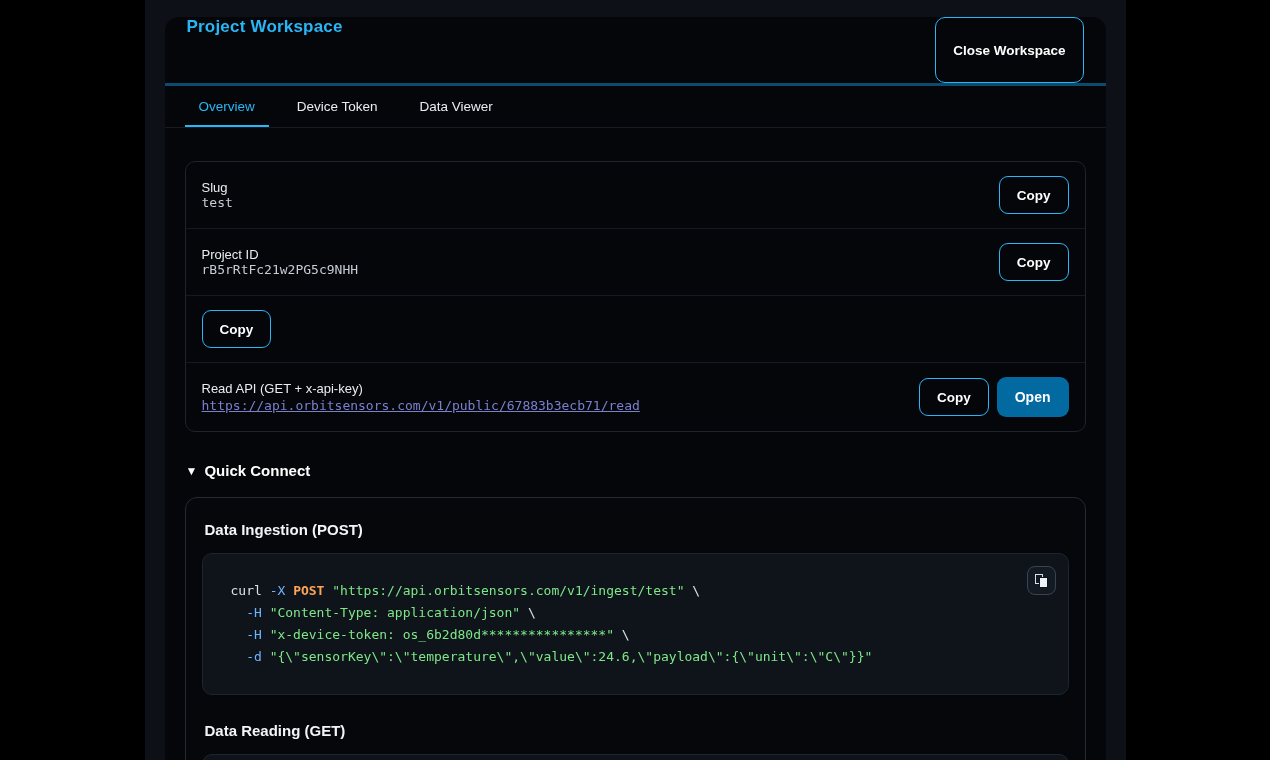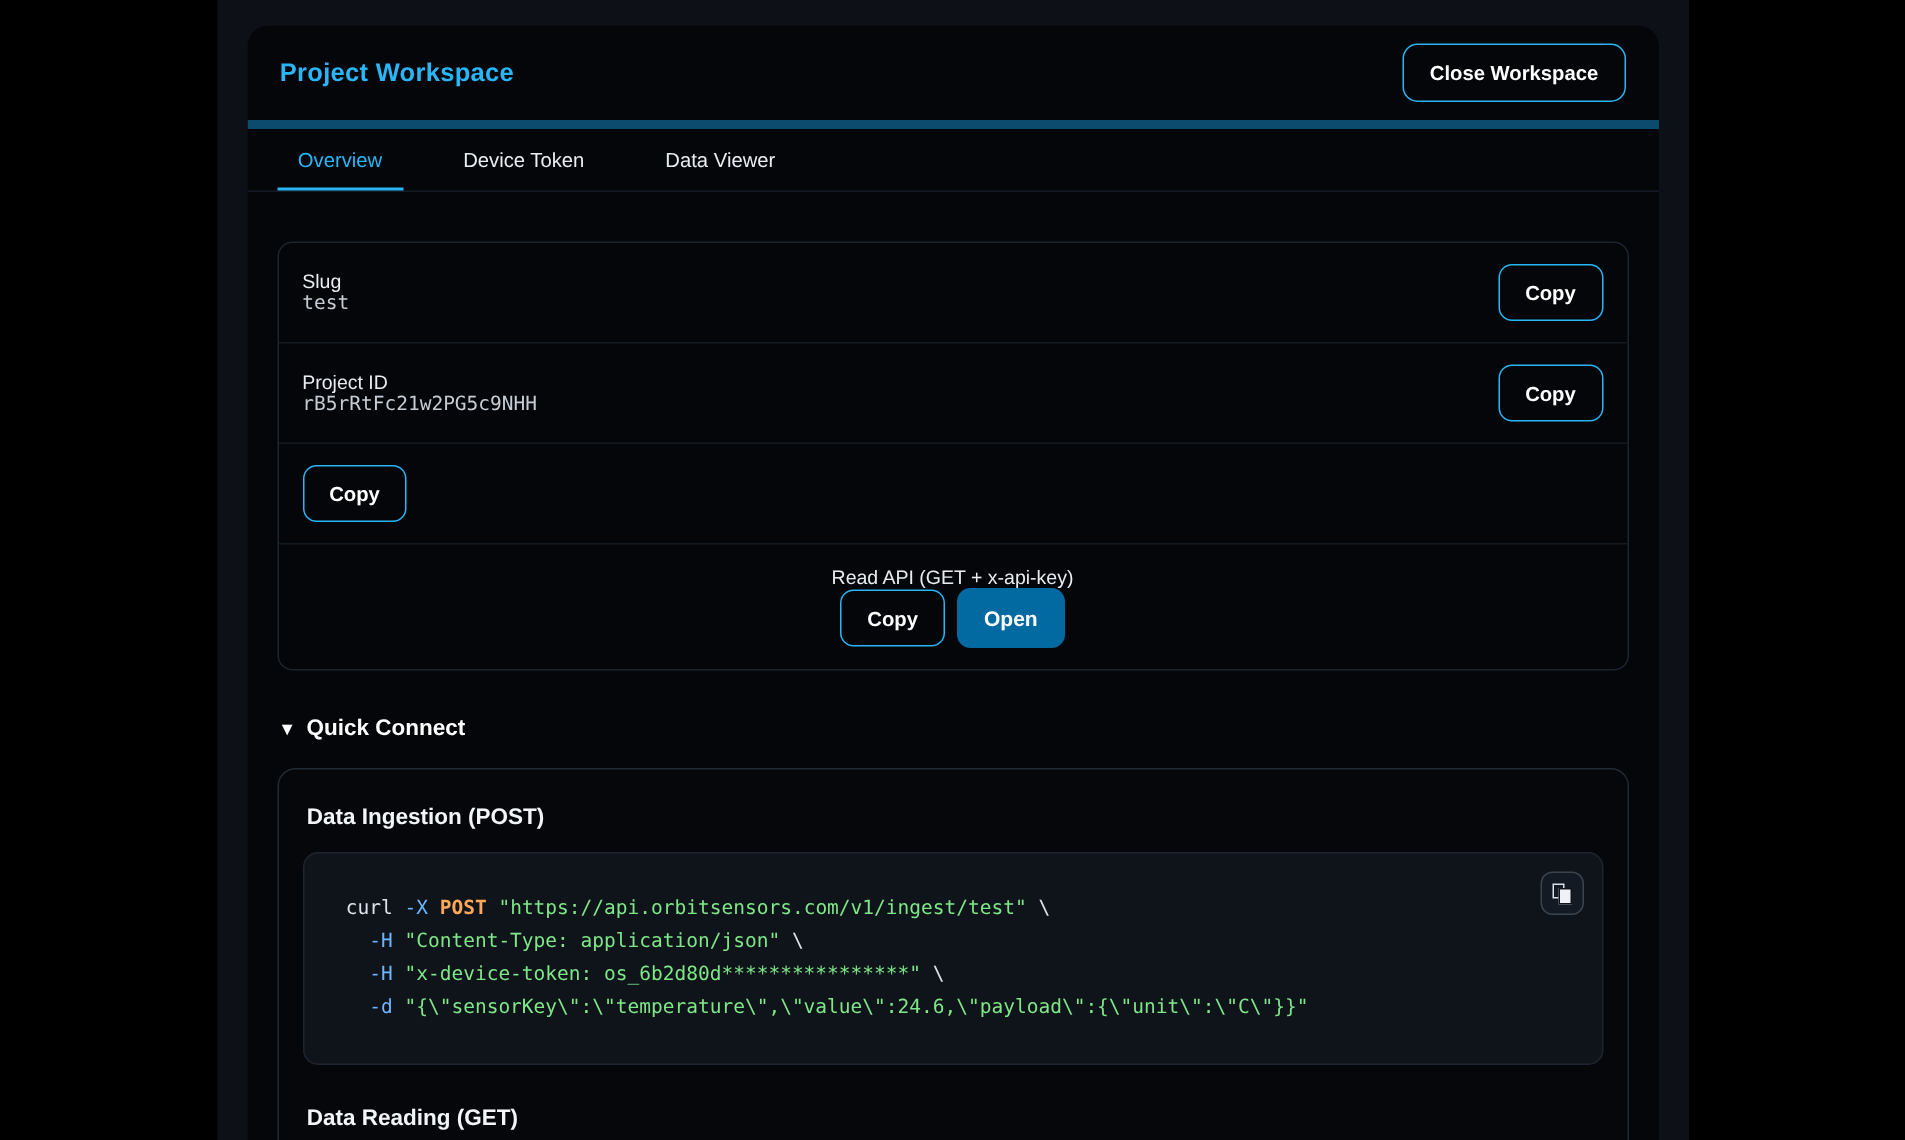--- a/index.html
+++ b/index.html
@@ -19,36 +19,36 @@
   .panel {
     margin: 17px 20px 0;
     background: #04060a;
     border-radius: 14px;
     min-height: 820px;
     overflow: hidden;
   }
   
   .panel-header {
     height: 69px;
-    display: flex; align-items: center; justify-content: space-between;
+    display: flex; justify-content: space-between;
     padding: 0 22px;
-    border-bottom: 6px solid #0c4a6e;
+    border-bottom: 3px solid #0c4a6e;
   }
   .panel-title { color: #29b6f6; font-size: 17px; font-weight: bold; letter-spacing: .2px; }
   .btn-close {
     background: transparent;
     border: 1.5px solid #29b6f6;
     color: #fff; font-weight: bold; font-size: 13.5px;
     padding: 11px 17px; border-radius: 10px;
     font-family: "Liberation Sans", sans-serif;
     cursor: pointer;
   }
   
   .tabbar {
-    display: flex; gap: 26px;
+    display: flex; gap: 14px;
     padding: 0 20px;
     border-bottom: 1px solid #141b25;
   }
   .tab {
     padding: 13px 14px 11px;
     font-size: 13.5px; color: #e9edf2;
     border-bottom: 2.5px solid transparent;
     cursor: pointer;
   }
   .tab.active { color: #29b6f6; border-bottom-color: #29b6f6; }
@@ -59,21 +59,21 @@
     border-radius: 10px;
     background: #04060a;
     overflow: hidden;
   }
   .info-row {
     display: flex; align-items: center; justify-content: space-between;
     padding: 14px 16px;
     border-bottom: 1px solid #141a22;
     min-height: 64px;
   }
-  .info-row:last-child { border-bottom: none; flex-direction: column; }
+  .info-row:last-child { border-bottom: none; }
   .info-label { font-size: 13px; color: #e9edf1; }
   .info-value {
     font-family: "DejaVu Sans Mono", monospace;
     font-size: 13px; color: #c6ccd4;
   }
   a.info-value { color: #7b80cd; text-decoration: underline; }
   .row-actions { display: flex; gap: 8px; align-items: center; }
   .btn-outline {
     background: transparent;
     border: 1.5px solid #29b6f6;
@@ -185,21 +185,21 @@
             <div class="row-actions">
               <button class="btn-outline">Copy</button>
             </div>
           </div>
           <div class="info-row">
             <div class="row-actions">
               <button class="btn-outline">Copy</button>
             </div>
           </div>
           <div class="info-row">
-            <div><div class="info-label">Read API (GET + x-api-key)</div></div>
+            <div><div class="info-label">Read API (GET + x-api-key)</div><a class="info-value" href="#">https://api.orbitsensors.com/v1/public/67883b3ecb71/read</a></div>
             <div class="row-actions">
               <button class="btn-outline">Copy</button>
               <button class="btn-primary">Open</button>
             </div>
           </div>
         </div>
 
       <div class="qc-heading">
         <span class="qc-caret">▼</span>
         <span class="qc-title">Quick Connect</span>

